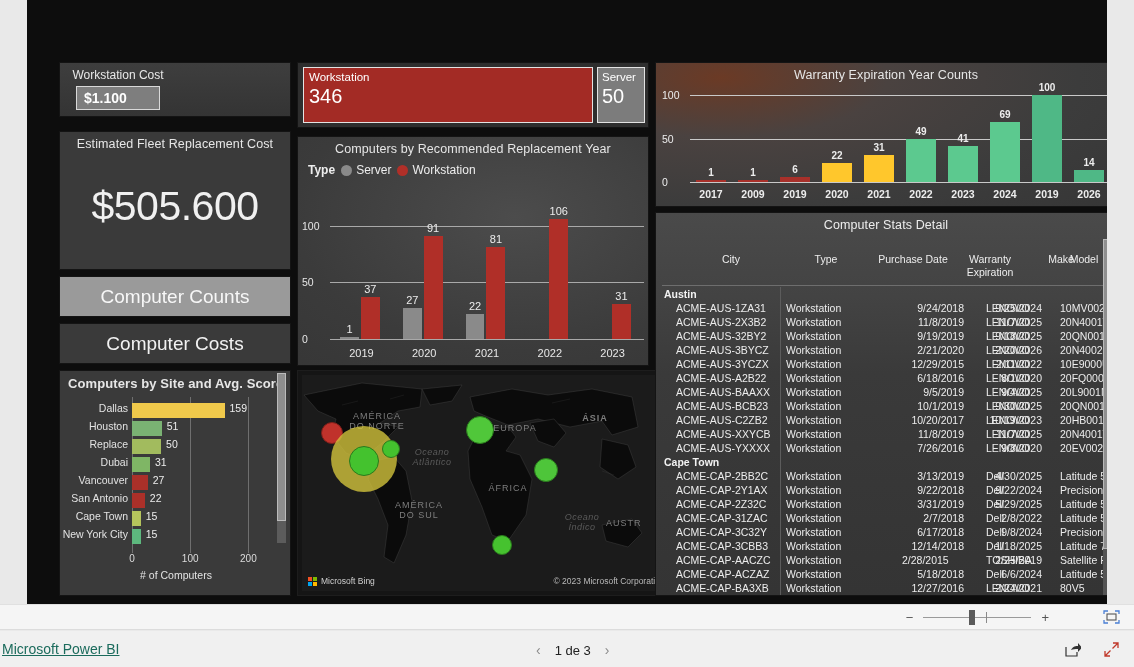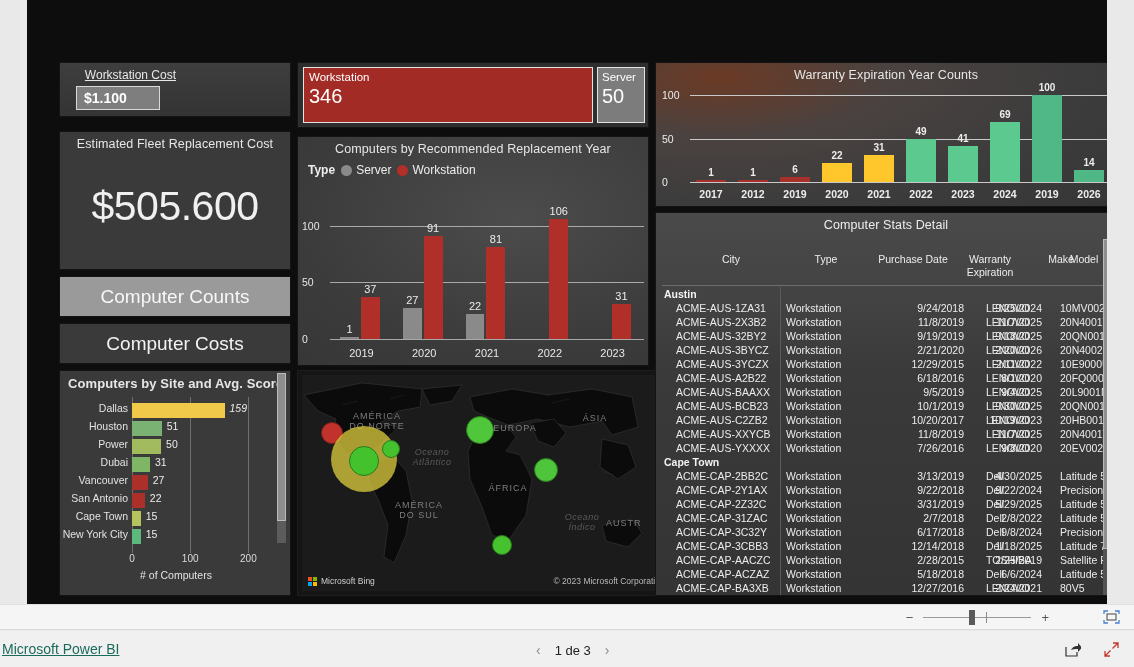--- a/index.html
+++ b/index.html
@@ -58,21 +58,21 @@
   .card-title{
     width:100%;text-align:center;color:#e6e6e6;font-size:12.5px;
     padding-top:5px;letter-spacing:.1px;
   }
 
   
   #cost-card{left:32px;top:62px;width:232px;height:55px;
     background:linear-gradient(#3e3e3e,#343434);}
   .cost-half{position:absolute;top:0;width:116px;height:55px;box-sizing:border-box;}
   .cost-half.right{left:116px;border-left:1px solid #555;}
-  .cost-lbl{text-align:right;color:#e8e8e8;font-size:12px;padding-top:5px;text-decoration:underline;}
+  .cost-lbl{text-align:center;color:#e8e8e8;font-size:12px;padding-top:5px;}
   .cost-box{
     margin:4px auto 0;width:84px;height:24px;box-sizing:border-box;
     border:1px solid #d9d9d9;color:#fff;font-size:14px;font-weight:bold;
     display:flex;align-items:center;padding-left:7px;
   }
   .cost-box.grey{background:#7e7e7e;}
   .cost-box.red{background:#a32b25;}
 
   
   #fleet-card{left:32px;top:131px;width:232px;height:139px;background:#3a3a3a;}
@@ -295,21 +295,21 @@
             <path d="M300 64 L326 70 L334 92 L316 104 L298 92 Z"></path>
           </g>
           <g stroke="#4a4a4a" stroke-width="0.4" fill="none" opacity="0.55">
             <path d="M40 30 L56 26 M88 24 L102 20 M250 28 L268 24 M300 96 L312 100"></path>
           </g>
         </svg>
 
         <div class="map-label" style="left:30px;top:36px;width:90px;">AMÉRICA<br>DO NORTE</div>
         <div class="map-label" style="left:72px;top:125px;width:90px;">AMÉRICA<br>DO SUL</div>
         <div class="map-label" style="left:178px;top:48px;width:70px;">EUROPA</div>
-        <div class="map-label" style="left:268px;top:38px;width:50px;">ÁSIA</div>
+        <div class="map-label" style="left:268px;top:38px;width:50px;font-weight:bold;">ÁSIA</div>
         <div class="map-label" style="left:176px;top:108px;width:60px;">ÁFRICA</div>
         <div class="map-label" style="left:304px;top:143px;width:50px;text-align:left;">AUSTR</div>
         <div class="map-label ocean" style="left:90px;top:72px;width:80px;">Oceano<br>Atlântico</div>
         <div class="map-label ocean" style="left:240px;top:137px;width:80px;">Oceano<br>Índico</div>
 
         <div class="bubble" style="left:30px;top:58px;width:20px;height:20px;background:#c0322b;border:1px solid #7d1f1a;"></div>
         <div class="bubble" style="left:62px;top:84px;width:66px;height:66px;background:rgba(214,198,60,.78);"></div>
         <div class="bubble" style="left:62px;top:86px;width:28px;height:28px;background:#44c22e;border:1px solid #2a7a1d;"></div>
         <div class="bubble" style="left:89px;top:74px;width:16px;height:16px;background:#44c22e;border:1px solid #2a7a1d;"></div>
         <div class="bubble" style="left:178px;top:55px;width:26px;height:26px;background:#50c73a;border:1px solid #2a7a1d;"></div>
@@ -337,29 +337,29 @@
       <div class="site-plot" id="site-plot">
           <div class="site-grid" style="left: 72px; height: 156px; top: 4px;"></div>
           <div class="site-tick" style="left: 72px; top: 160px;">0</div>
           <div class="site-grid" style="left: 130.182px; height: 156px; top: 4px;"></div>
           <div class="site-tick" style="left: 130.182px; top: 160px;">100</div>
           <div class="site-grid" style="left: 188.364px; height: 156px; top: 4px;"></div>
           <div class="site-tick" style="left: 188.364px; top: 160px;">200</div>
           <div class="site-row" style="left: 72px; top: 10px; width: 128px;">
             <div class="site-name">Dallas</div>
             <div class="site-bar" style="width: 92.5091px; background: rgb(240, 201, 75);"></div>
-            <div class="site-val" style="left: 92.5091px; font-style: italic;">159</div>
+            <div class="site-val" style="left: 92.5091px;">159</div>
           </div>
           <div class="site-row" style="left: 72px; top: 28px; width: 128px;">
             <div class="site-name">Houston</div>
             <div class="site-bar" style="width: 29.6727px; background: rgb(122, 178, 115);"></div>
             <div class="site-val" style="left: 29.6727px;">51</div>
           </div>
           <div class="site-row" style="left: 72px; top: 46px; width: 128px;">
-            <div class="site-name">Power</div>
+            <div class="site-name">Replace</div>
             <div class="site-bar" style="width: 29.0909px; background: rgb(162, 187, 94);"></div>
             <div class="site-val" style="left: 29.0909px;">50</div>
           </div>
           <div class="site-row" style="left: 72px; top: 64px; width: 128px;">
             <div class="site-name">Dubai</div>
             <div class="site-bar" style="width: 18.0364px; background: rgb(127, 182, 101);"></div>
             <div class="site-val" style="left: 18.0364px;">31</div>
           </div>
           <div class="site-row" style="left: 72px; top: 82px; width: 128px;">
             <div class="site-name">Vancouver</div>
@@ -396,21 +396,21 @@
           <div class="war-ylab" style="top: 51.5px;">50</div>
           <div class="war-grid" style="top: 8px;"></div>
           <div class="war-ylab" style="top: 8px;">100</div>
           <div class="war-col" style="left: 39.88px; width: 30.24px; height: 2px; background: rgb(168, 48, 42);">
             <div class="lbl">1</div>
           </div>
           <div class="war-x" style="left: 55px;">2017</div>
           <div class="war-col" style="left: 81.88px; width: 30.24px; height: 2px; background: rgb(168, 48, 42);">
             <div class="lbl">1</div>
           </div>
-          <div class="war-x" style="left: 97px;">2012</div>
+          <div class="war-x" style="left: 97px;">2009</div>
           <div class="war-col" style="left: 123.88px; width: 30.24px; height: 5.22px; background: rgb(168, 48, 42);">
             <div class="lbl">6</div>
           </div>
           <div class="war-x" style="left: 139px;">2019</div>
           <div class="war-col" style="left: 165.88px; width: 30.24px; height: 19.14px; background: rgb(255, 199, 44);">
             <div class="lbl">22</div>
           </div>
           <div class="war-x" style="left: 181px;">2020</div>
           <div class="war-col" style="left: 207.88px; width: 30.24px; height: 26.97px; background: rgb(255, 199, 44);">
             <div class="lbl">31</div>
@@ -586,21 +586,21 @@
             <span class="c c-name">ACME-CAP-3CBB3</span>
             <span class="c c-type">Workstation</span>
             <span class="c c-pd" style="width: 62px; text-align: right;">12/14/2018</span>
             <span class="c c-we" style="width: 62px; text-align: right;">1/18/2025</span>
             <span class="c c-mk">Dell</span>
             <span class="c c-md">Latitude 7490</span>
           </div>
           <div class="trow">
             <span class="c c-name">ACME-CAP-AACZC</span>
             <span class="c c-type">Workstation</span>
-            <span class="c c-pd" style="width: 62px; text-align: right;">2/28/2015</span>
+            <span class="c c-pd" style="width: 62px; text-align: left;">2/28/2015</span>
             <span class="c c-we" style="width: 62px; text-align: right;">2/25/2019</span>
             <span class="c c-mk">TOSHIBA</span>
             <span class="c c-md">Satellite Radius P5</span>
           </div>
           <div class="trow">
             <span class="c c-name">ACME-CAP-ACZAZ</span>
             <span class="c c-type">Workstation</span>
             <span class="c c-pd" style="width: 62px; text-align: right;">5/18/2018</span>
             <span class="c c-we" style="width: 62px; text-align: right;">6/6/2024</span>
             <span class="c c-mk">Dell</span>

